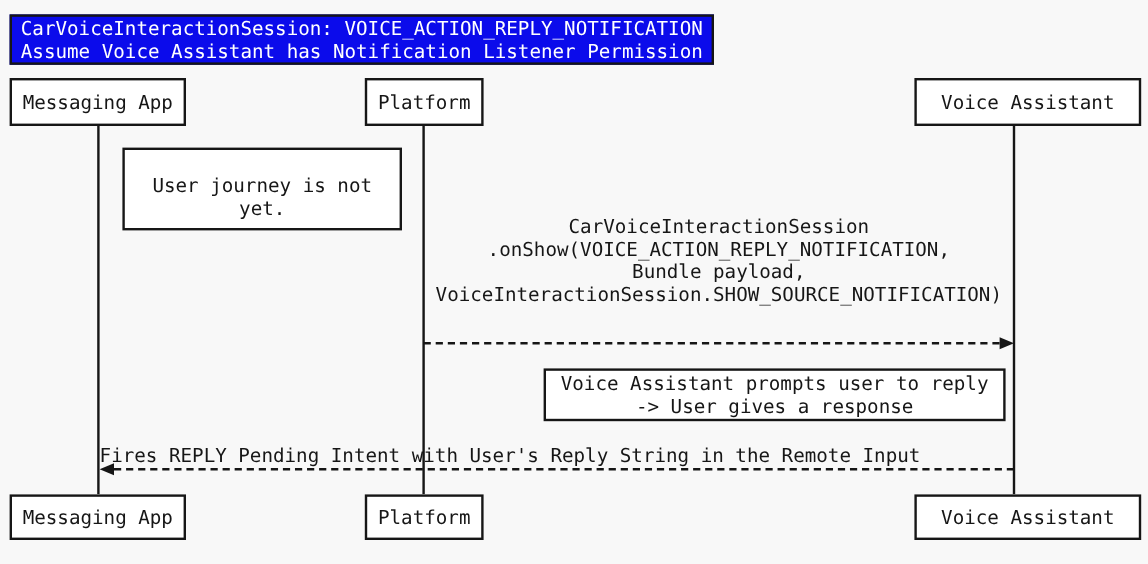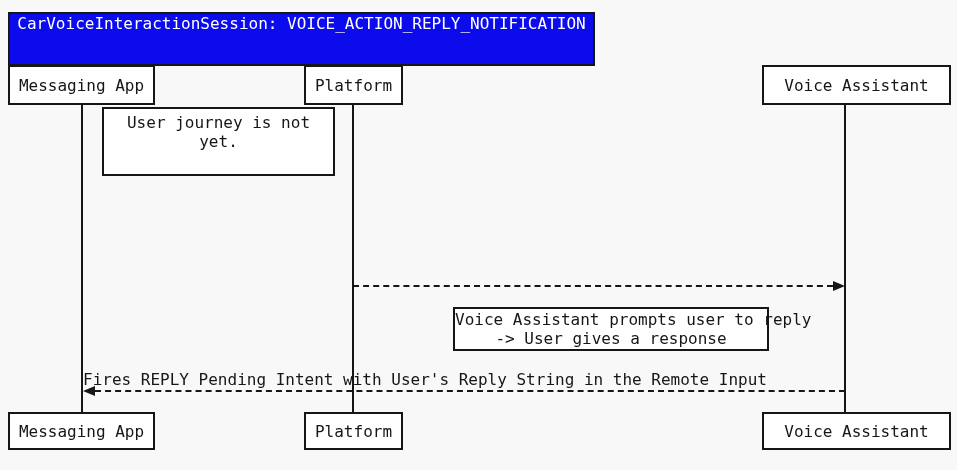--- a/index.html
+++ b/index.html
@@ -10,21 +10,21 @@
     background: #f8f8f8;
     font-family: "DejaVu Sans Mono", "Liberation Mono", monospace;
     font-size: 16px;
     line-height: 19px;
     color: #161616;
     overflow: hidden;
   }
   .title-box {
     position: absolute;
     left: 8px; top: 12px;
-    width: 587px; height: 54px;
+    width: 587px; height: 42px;
     box-sizing: border-box;
     background: #0b0beb;
     border: 2px solid #161616;
     color: #ffffff;
     text-align: center;
     white-space: nowrap;
   }
   .actor-box {
     position: absolute;
     box-sizing: border-box;
@@ -50,22 +50,22 @@
   .lifeline-platform  { left: 352px; }
   .lifeline-voice     { left: 844px; }
   .note {
     position: absolute;
     box-sizing: border-box;
     background: #ffffff;
     border: 2px solid #161616;
     text-align: center;
     white-space: nowrap;
   }
-  .note-1 { left: 102px; top: 107px; width: 233px; height: 69px; padding-top: 4px; }
-  .note-2 { left: 453px; top: 307px; width: 316px; height: 44px; padding-top: 1px; }
+  .note-1 { left: 102px; top: 123px; width: 233px; height: 69px; padding-top: 20px; }
+  .note-2 { left: 453px; top: 307px; width: 385px; height: 44px; padding-top: 1px; }
   .msg-label {
     position: absolute;
     text-align: center;
     white-space: nowrap;
     pointer-events: none;
   }
   .msg-label-1 { left: 353px; top: 179px; width: 492px; }
   .msg-label-2 { left: 83px;  top: 370px; width: 680px; }
   .arrow-line {
     position: absolute;
@@ -83,20 +83,21 @@
   .arrow-head-right { left: 833px; top: 281px; border-left: 12px solid #161616; }
   .arrow-head-left  { left: 83px;  top: 386px; border-right: 12px solid #161616; }
 </style>
 </head>
 <body>
 
 <div class="canvas">
 
   <div class="title-box">
     <div>CarVoiceInteractionSession: VOICE_ACTION_REPLY_NOTIFICATION</div>
+    <div>Assume Voice Assistant has Notification Listener Permission</div>
   </div>
 
   <div class="actor-box actor-top actor-messaging">
     <span>Messaging App</span>
   </div>
   <div class="actor-box actor-top actor-platform">
     <span>Platform</span>
   </div>
   <div class="actor-box actor-top actor-voice">
     <span>Voice Assistant</span>
@@ -104,20 +105,26 @@
 
   <div class="lifeline lifeline-messaging"></div>
   <div class="lifeline lifeline-platform"></div>
   <div class="lifeline lifeline-voice"></div>
 
   <div class="note note-1">
     <div>User journey is not</div>
     <div>yet.</div>
   </div>
 
+  <div class="msg-label msg-label-1">
+    <div>CarVoiceInteractionSession</div>
+    <div>.onShow(VOICE_ACTION_REPLY_NOTIFICATION,</div>
+    <div>Bundle payload,</div>
+    <div>VoiceInteractionSession.SHOW_SOURCE_NOTIFICATION)</div>
+  </div>
   <div class="arrow-line arrow-line-1"></div>
   <div class="arrow-head arrow-head-right"></div>
 
   <div class="note note-2">
     <div>Voice Assistant prompts user to reply</div>
     <div>-&gt; User gives a response</div>
   </div>
 
   <div class="msg-label msg-label-2">
     <div>Fires REPLY Pending Intent with User's Reply String in the Remote Input</div>

